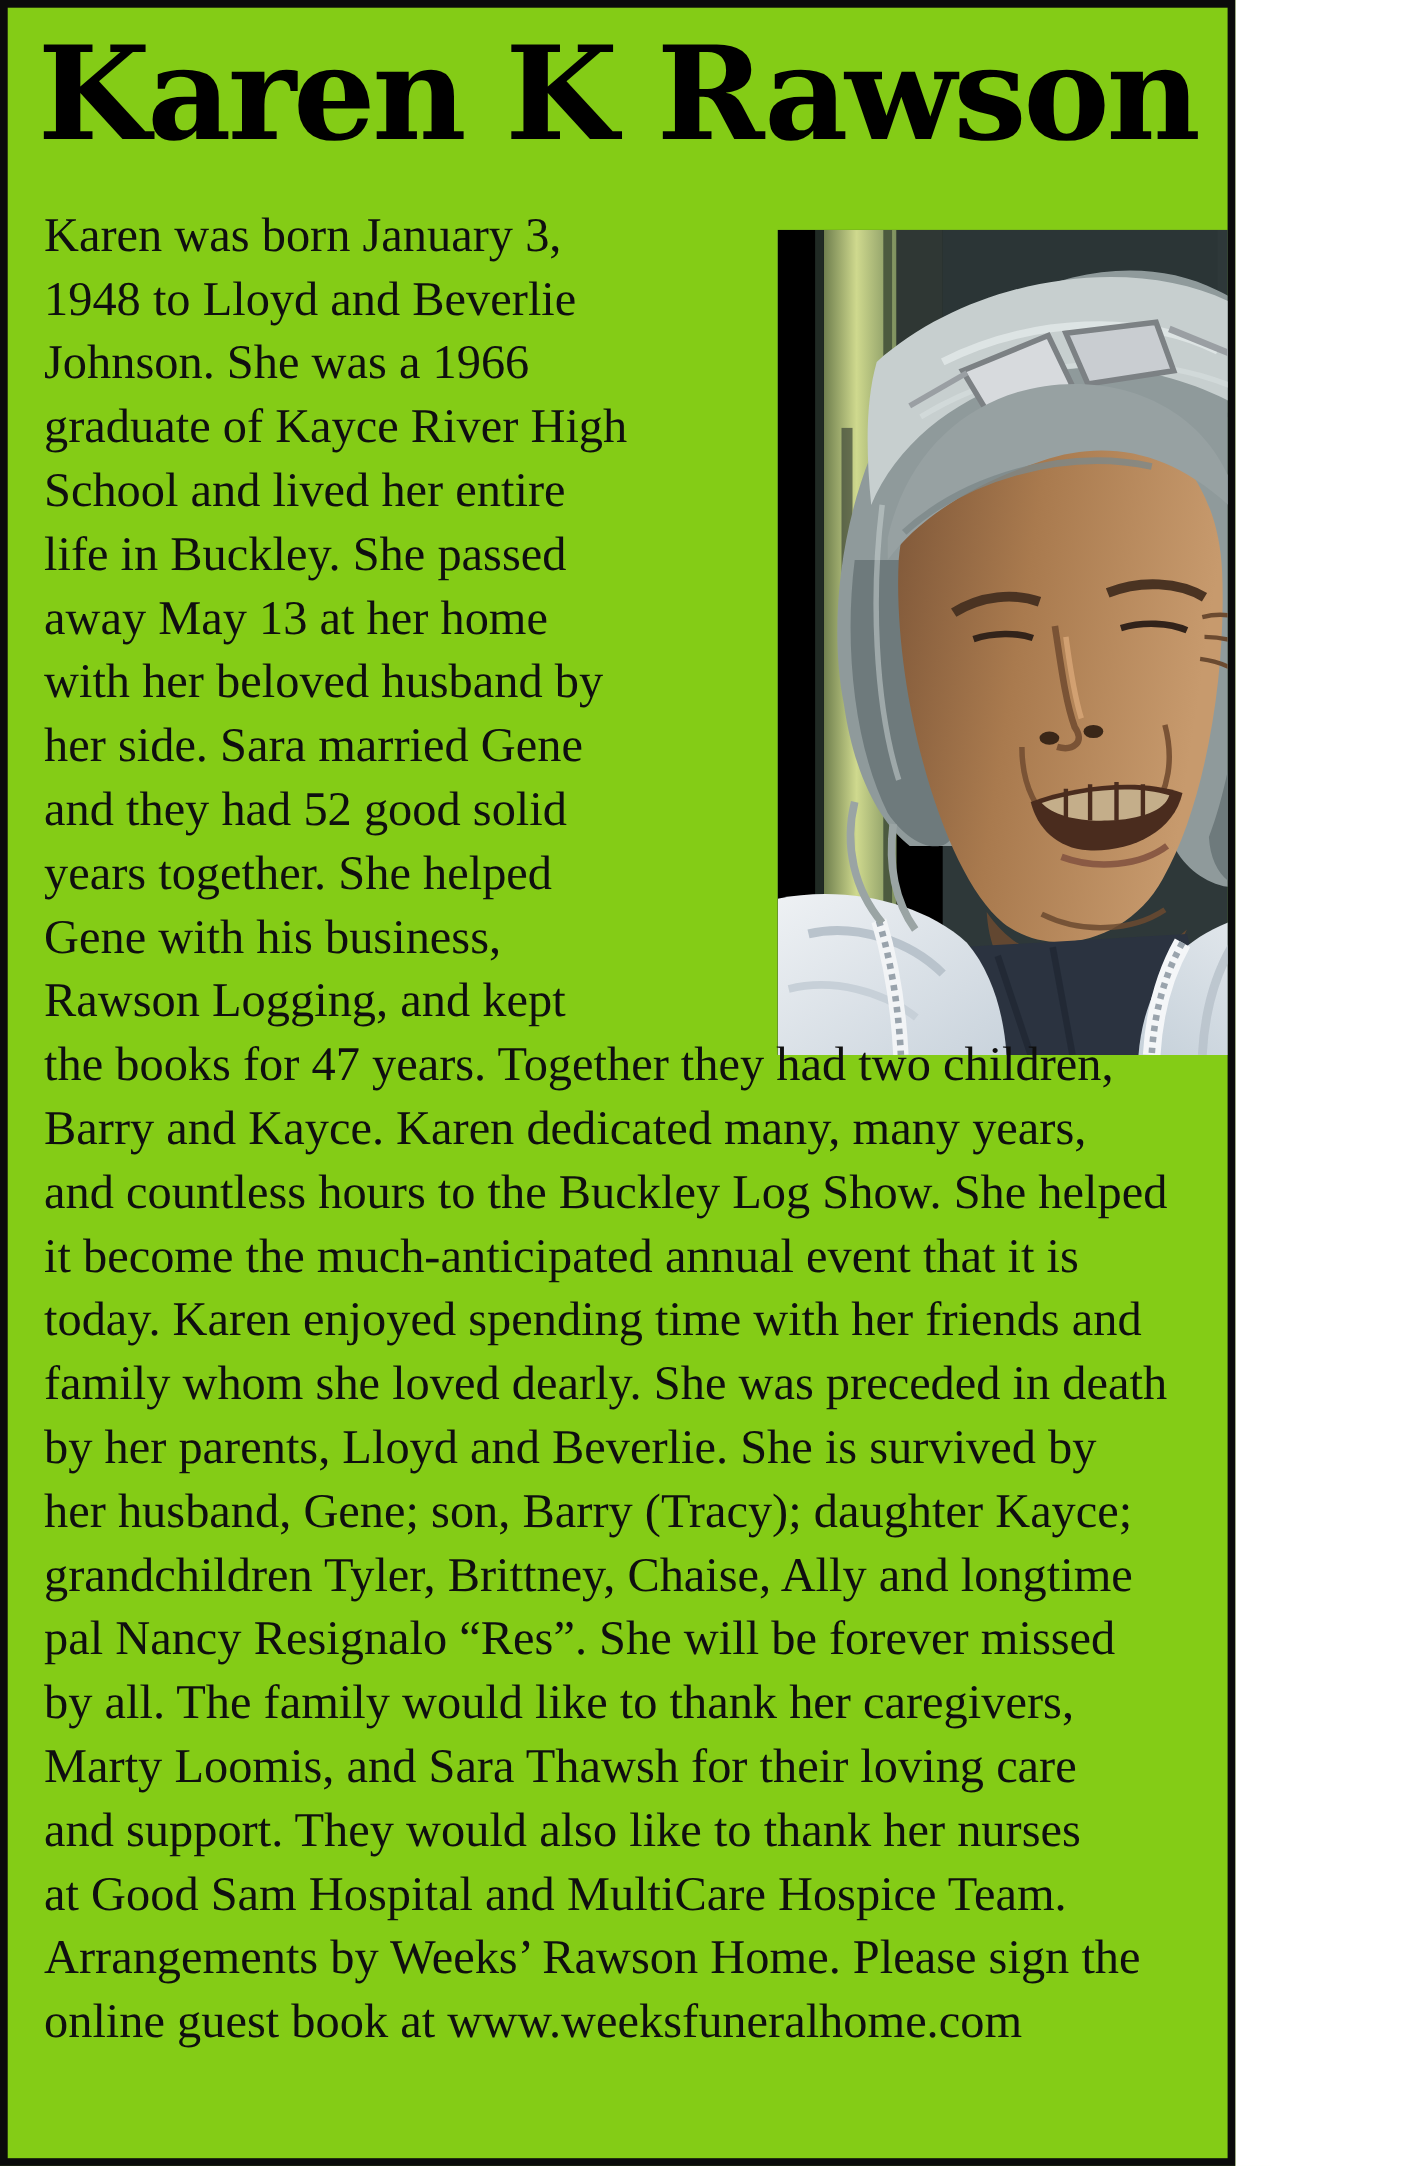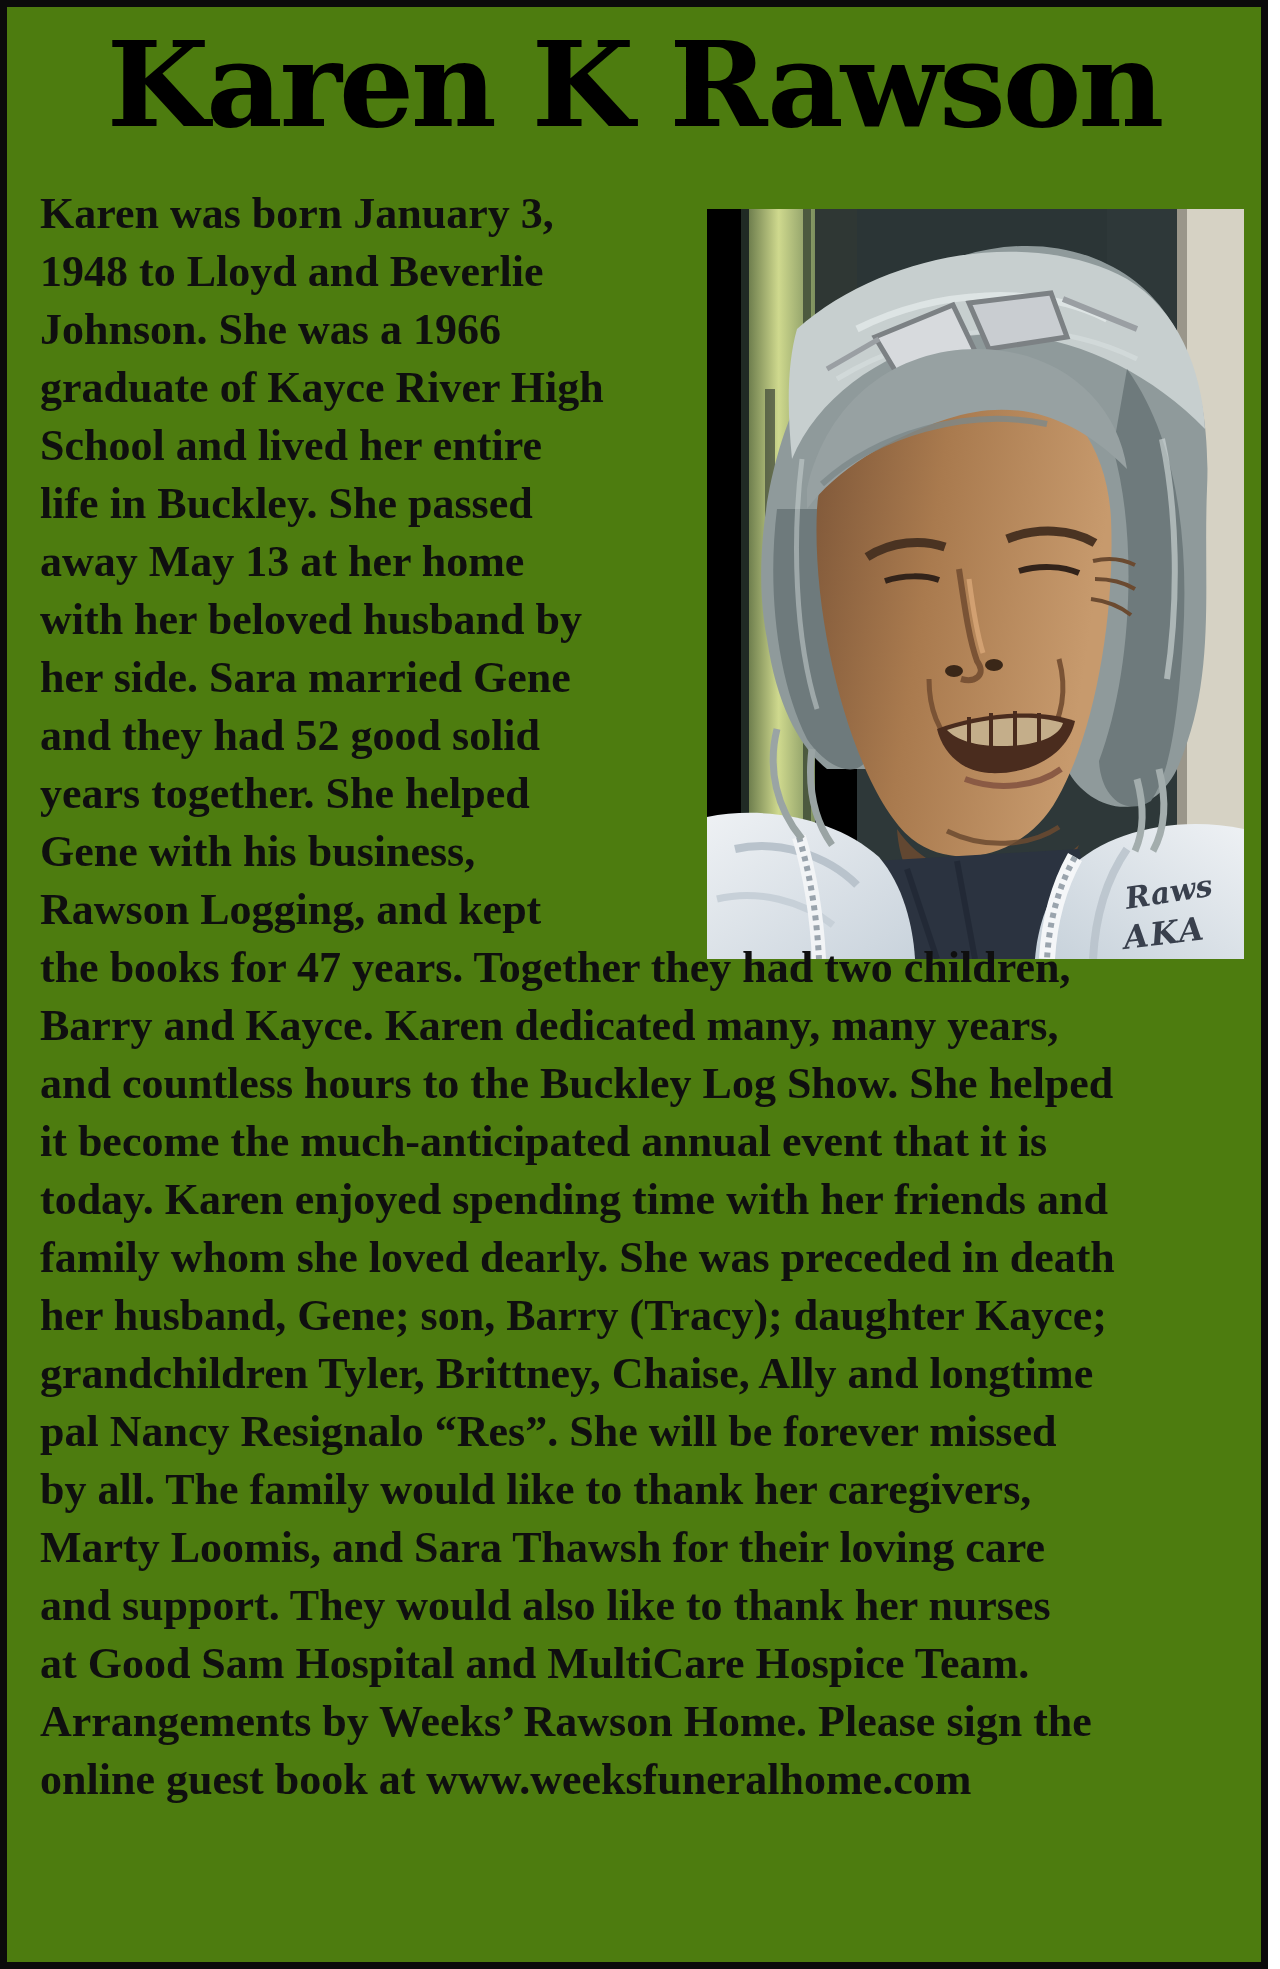--- a/index.html
+++ b/index.html
@@ -2,23 +2,23 @@
 <html><head>
 <meta charset="utf-8">
 <style>
   html, body {
     margin: 0;
     padding: 0;
     background: #ffffff;
   }
   .page {
     position: relative;
-    width: 1268px;
+    width: 1123px;
     height: 1969px;
-    background: #4d7c0f;
+    background: #84cc16;
     border: 7px solid #0b0b0b;
     box-sizing: border-box;
     overflow: hidden;
     font-family: "Liberation Serif", serif;
     color: #0f0f0f;
   }
   .title {
     position: absolute;
     top: 14px;
     left: 0;
@@ -41,21 +41,20 @@
     height: 750px;
     overflow: hidden;
     background: #323d3f;
   }
   .photo svg { display: block; }
   .body-text {
     position: absolute;
     left: 33px;
     top: 178px;
     width: 1234px;
-    font-weight: bold;
   }
   .line {
     height: 58px;
     line-height: 58px;
     font-size: 44px;
     white-space: pre;
     color: #0f0f0f;
   }
 </style>
 </head>
@@ -206,20 +205,21 @@
     <div class="line">and they had 52 good solid</div>
     <div class="line">years together. She helped</div>
     <div class="line">Gene with his business,</div>
     <div class="line">Rawson Logging, and kept</div>
     <div class="line">the books for 47 years. Together they had two children,</div>
     <div class="line">Barry and Kayce. Karen dedicated many, many years,</div>
     <div class="line">and countless hours to the Buckley Log Show. She helped</div>
     <div class="line">it become the much-anticipated annual event that it is</div>
     <div class="line">today. Karen enjoyed spending time with her friends and</div>
     <div class="line">family whom she loved dearly. She was preceded in death</div>
+    <div class="line">by her parents, Lloyd and Beverlie. She is survived by</div>
     <div class="line">her husband, Gene; son, Barry (Tracy); daughter Kayce;</div>
     <div class="line">grandchildren Tyler, Brittney, Chaise, Ally and longtime</div>
     <div class="line">pal Nancy Resignalo “Res”. She will be forever missed</div>
     <div class="line">by all. The family would like to thank her caregivers,</div>
     <div class="line">Marty Loomis, and Sara Thawsh for their loving care</div>
     <div class="line">and support. They would also like to thank her nurses</div>
     <div class="line">at Good Sam Hospital and MultiCare Hospice Team.</div>
     <div class="line">Arrangements by Weeks’ Rawson Home. Please sign the</div>
     <div class="line">online guest book at www.weeksfuneralhome.com</div>
   </div>

